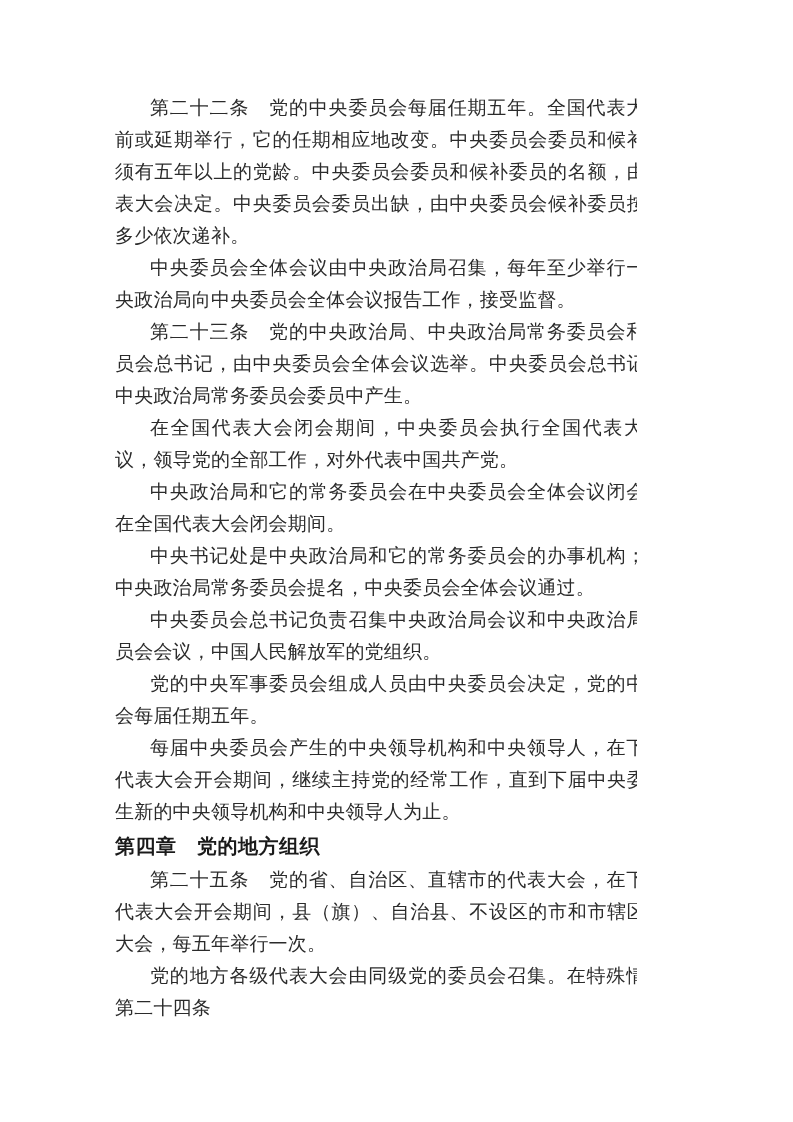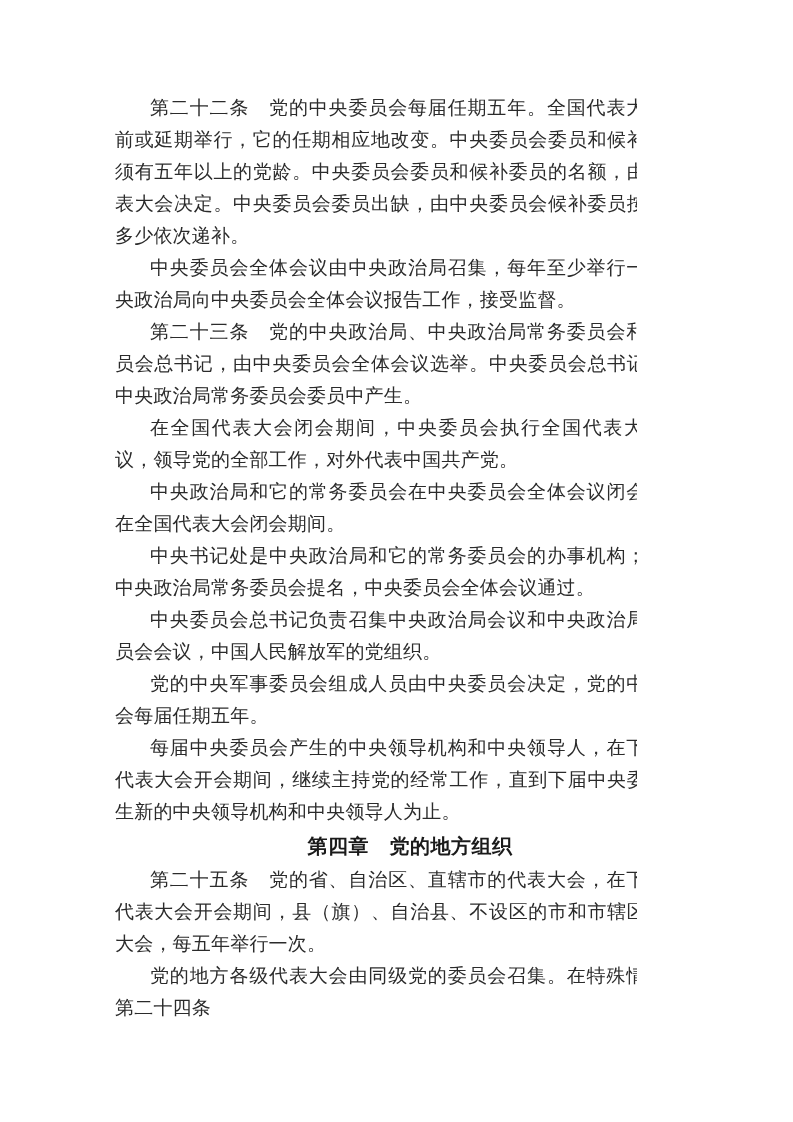--- a/index.html
+++ b/index.html
@@ -32,21 +32,21 @@
     letter-spacing: 0.2px;
     word-break: break-all;
   }
   .content h2.chapter-heading {
     margin: 2px 0 2px 0;
     padding: 0;
     font-size: 20px;
     line-height: 32px;
     font-weight: bold;
     color: var(--heading-color, #1a1a1a);
-    text-align: center;
+    text-align: left;
     text-indent: 0;
     letter-spacing: 0.5px;
   }
 </style>
 </head>
 <body>
 
 <div class="page">
   <main class="content" id="doc-body">
       <p>第二十二条　党的中央委员会每届任期五年。全国代表大会如提前或延期举行，它的任期相应地改变。中央委员会委员和候补委员必须有五年以上的党龄。中央委员会委员和候补委员的名额，由全国代表大会决定。中央委员会委员出缺，由中央委员会候补委员按照得票多少依次递补。</p>

